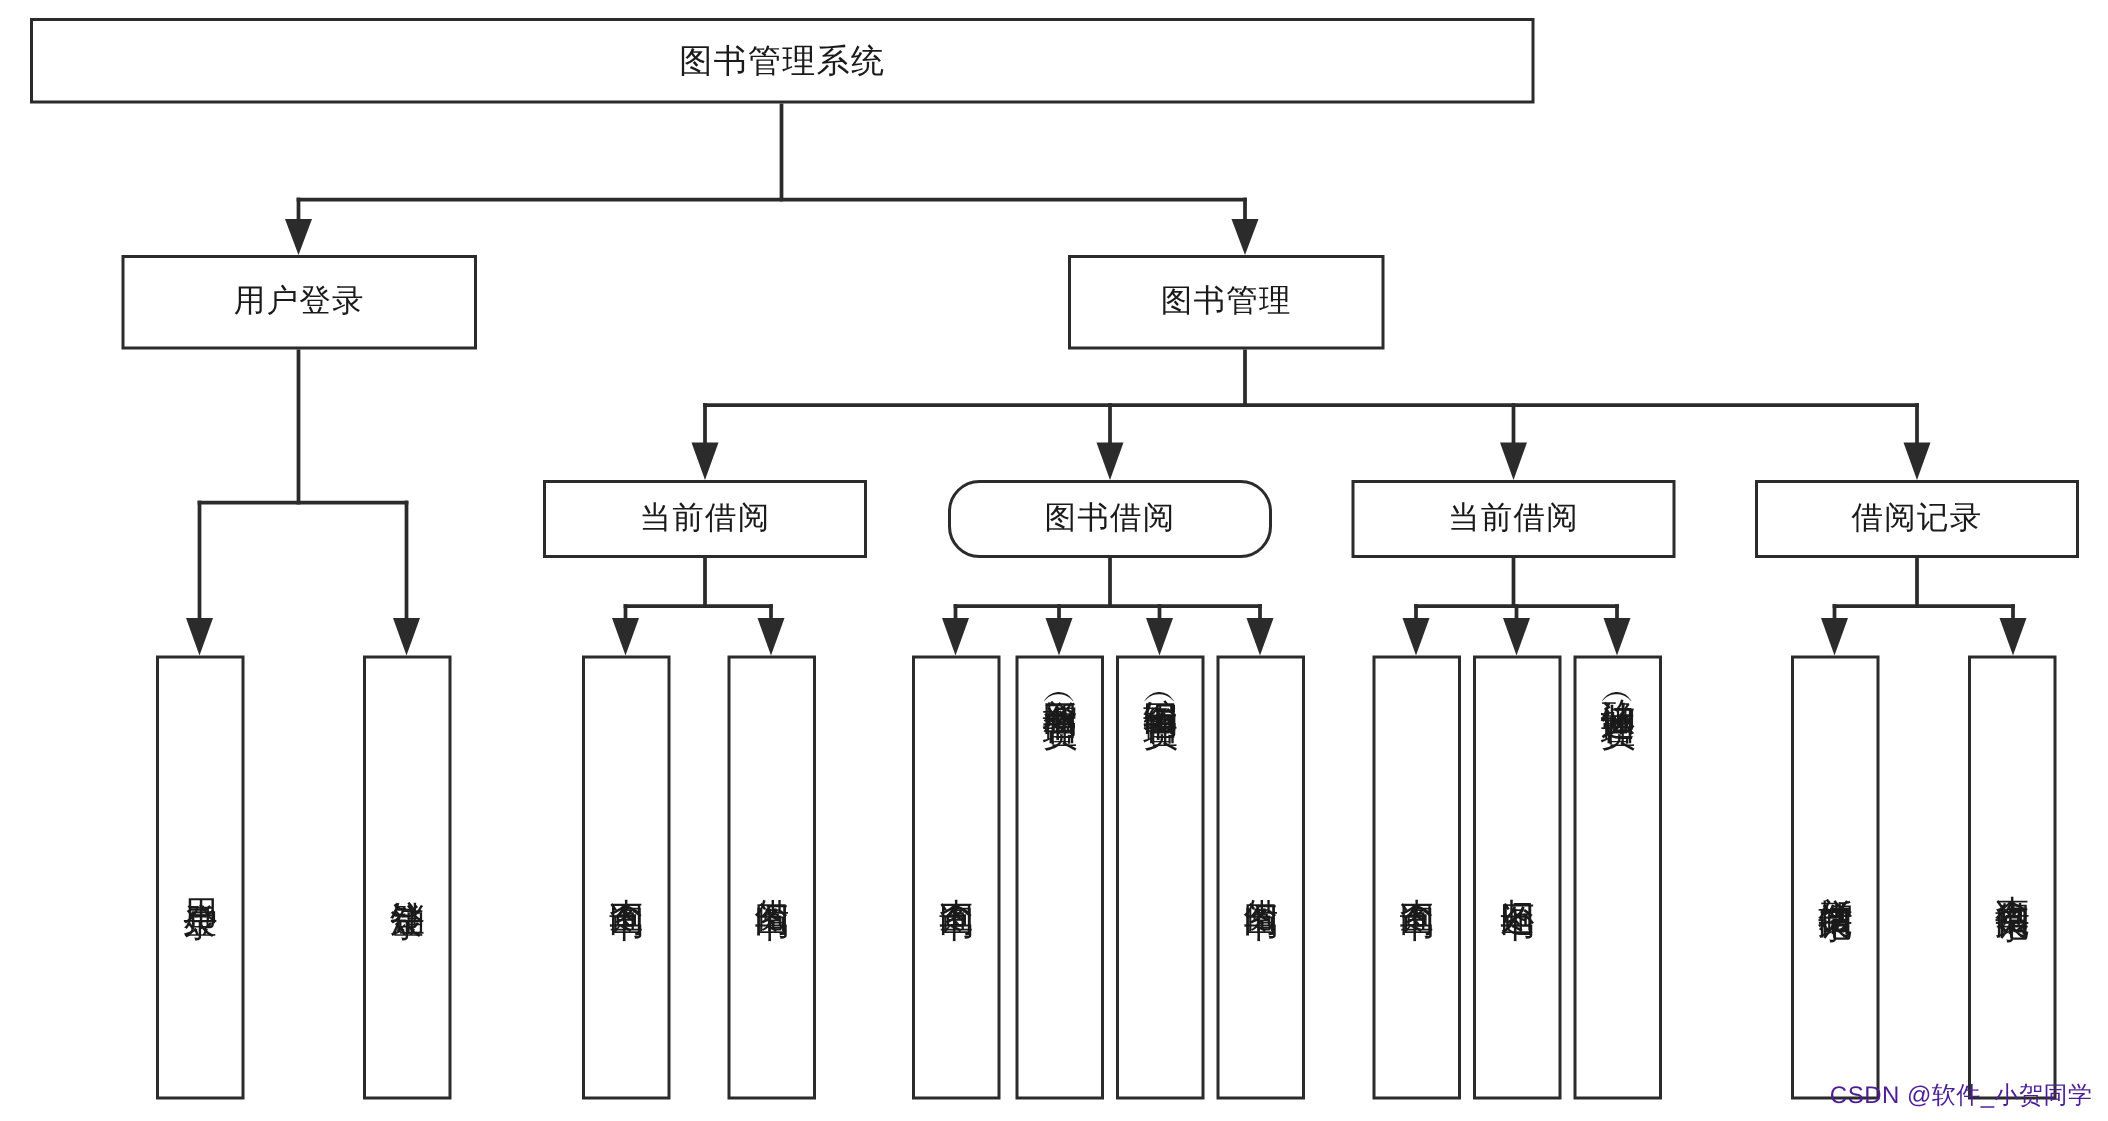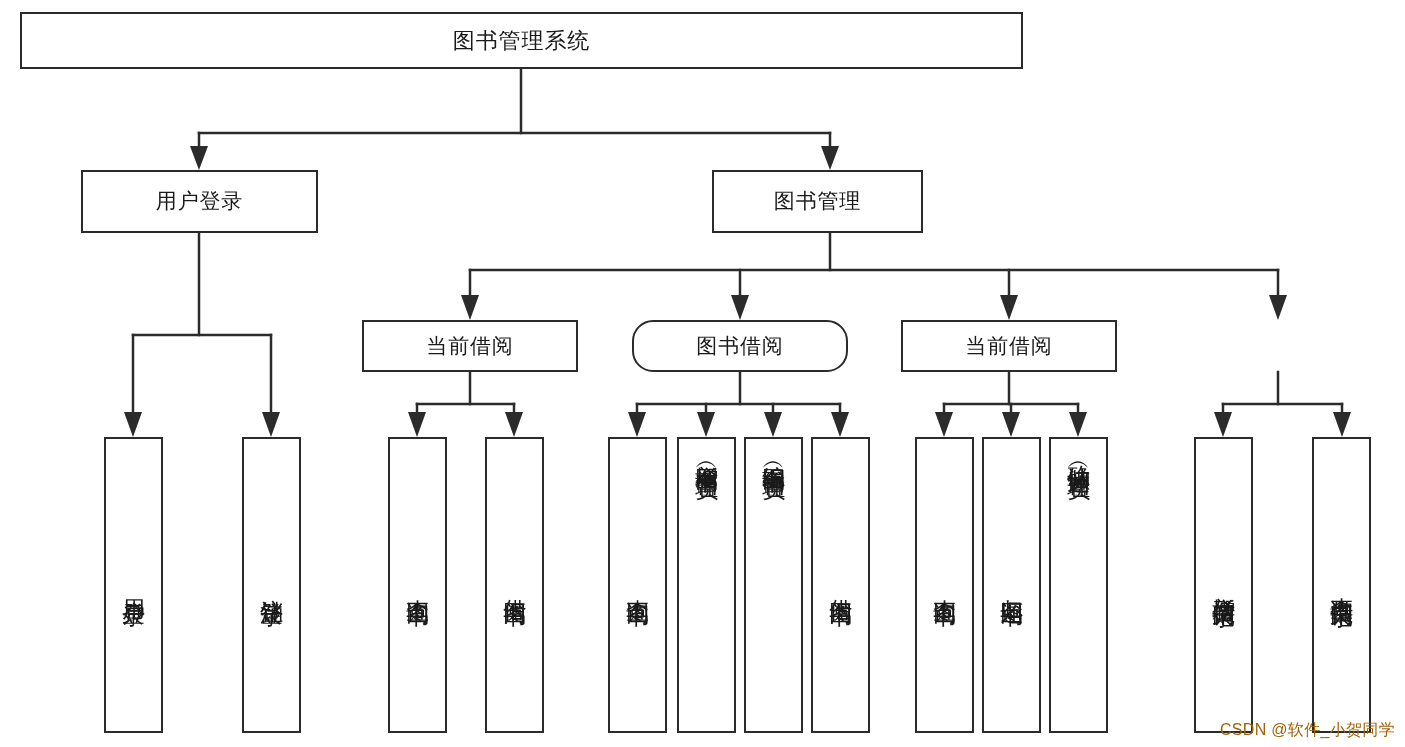--- a/index.html
+++ b/index.html
@@ -67,21 +67,21 @@
   }
   .node.vertical.centered {
     align-items: center;
     padding-top: 0;
   }
   #watermark {
     position: absolute;
     right: 10px;
     bottom: 6px;
     font-size: 16px;
-    color: #a16207;
+    color: #4c1d95;
     letter-spacing: 0.02em;
     z-index: 5;
     white-space: nowrap;
   }
 </style>
 </head>
 <body>
 
 <div id="canvas">
 
@@ -165,20 +165,23 @@
 
   <div class="node horizontal" style="left:362px; top:320px; width:216px; height:52px;">
     <span class="label">当前借阅</span>
   </div>
   <div class="node horizontal" style="left:632px; top:320px; width:216px; height:52px;border-radius:21px;">
     <span class="label">图书借阅</span>
   </div>
   <div class="node horizontal" style="left:901px; top:320px; width:216px; height:52px;">
     <span class="label">当前借阅</span>
   </div>
+  <div class="node horizontal" style="left:1170px; top:320px; width:216px; height:52px;">
+    <span class="label">借阅记录</span>
+  </div>
 
   <div class="node vertical centered" style="left:104px; top:437px; width:59px; height:296px;">
     <span class="label">用户登录</span>
   </div>
   <div class="node vertical centered" style="left:242px; top:437px; width:59px; height:296px;">
     <span class="label">注销登录</span>
   </div>
 
   <div class="node vertical centered" style="left:388px; top:437px; width:59px; height:296px;">
     <span class="label">查询图书</span>

